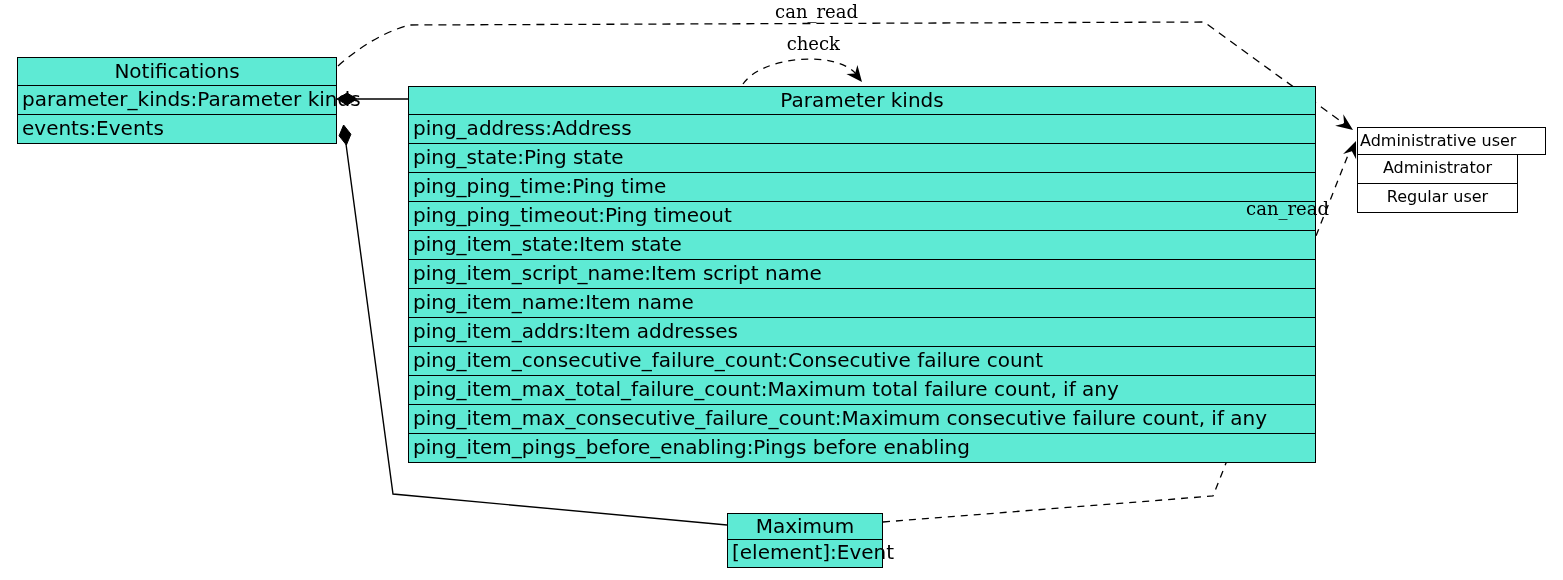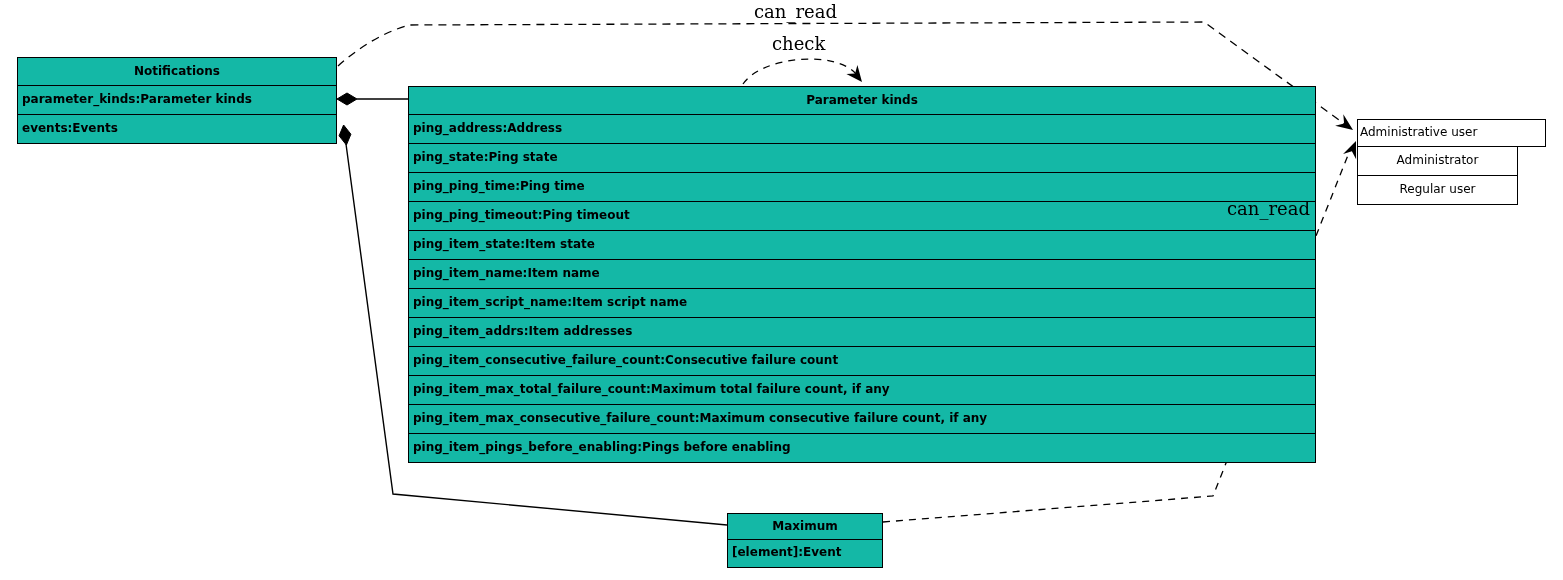--- a/index.html
+++ b/index.html
@@ -7,59 +7,58 @@
     position:relative;
     width:1563px;height:580px;
     background:#ffffff;
     font-family:"DejaVu Sans",sans-serif;
     color:#000;
     overflow:hidden;
   }
   svg.edges{position:absolute;left:0;top:0;}
   .node{
     position:absolute;
-    background:#14b8a6;
+    background:#5eead4;
     border:1.5px solid #000;
     box-sizing:border-box;
-    font-size:12px;
+    font-size:20px;
     line-height:26px;
     white-space:nowrap;
-    font-weight:bold;
   }
   .node .title{
     text-align:center;
     height:27px;line-height:27px;
     padding:0 3px;
   }
   .node .row{
     border-top:1.5px solid #000;
     height:28px;line-height:26px;
     padding:0 4px;
   }
   
-  .adminwrap{position:absolute;font-size:12px;}
+  .adminwrap{position:absolute;font-size:16px;margin-top:8px;}
   .adminwrap .header{
     width:189px;height:28px;line-height:25px;
     border:1.5px solid #000;box-sizing:border-box;
     background:#fff;padding:0 2px;white-space:nowrap;
   }
   .adminwrap .rows{
     width:161px;
     border:1.5px solid #000;border-top:none;
     box-sizing:border-box;background:#fff;
   }
   .adminwrap .rows .row{
     height:28px;line-height:26px;padding:0 3px;white-space:nowrap;text-align:center;
   }
   .adminwrap .rows .row + .row{border-top:1.5px solid #000;}
   .edge-label{
     position:absolute;
     font-family:"DejaVu Serif","Liberation Serif",serif;
     font-size:18px;
-    text-align:left;
+    text-align:right;
     white-space:nowrap;
   }
 </style>
 </head>
 <body>
 
 <div class="canvas">
 
   <svg class="edges" width="1563" height="580">
 
@@ -85,22 +84,22 @@
     <div class="row">events:Events</div>
   </div>
 
   <div class="node" style="left:408px;top:86px;width:908px;">
     <div class="title">Parameter kinds</div>
     <div class="row">ping_address:Address</div>
     <div class="row">ping_state:Ping state</div>
     <div class="row">ping_ping_time:Ping time</div>
     <div class="row">ping_ping_timeout:Ping timeout</div>
     <div class="row">ping_item_state:Item state</div>
+    <div class="row">ping_item_script_name:Item script name</div>
     <div class="row">ping_item_name:Item name</div>
-    <div class="row">ping_item_script_name:Item script name</div>
     <div class="row">ping_item_addrs:Item addresses</div>
     <div class="row">ping_item_consecutive_failure_count:Consecutive failure count</div>
     <div class="row">ping_item_max_total_failure_count:Maximum total failure count, if any</div>
     <div class="row">ping_item_max_consecutive_failure_count:Maximum consecutive failure count, if any</div>
     <div class="row">ping_item_pings_before_enabling:Pings before enabling</div>
   </div>
 
   <div class="node" style="left:727px;top:513px;width:156px;">
     <div class="title" style="height:25px;line-height:25px;">Maximum</div>
     <div class="row" style="height:27px;line-height:25px;">[element]:Event</div>

